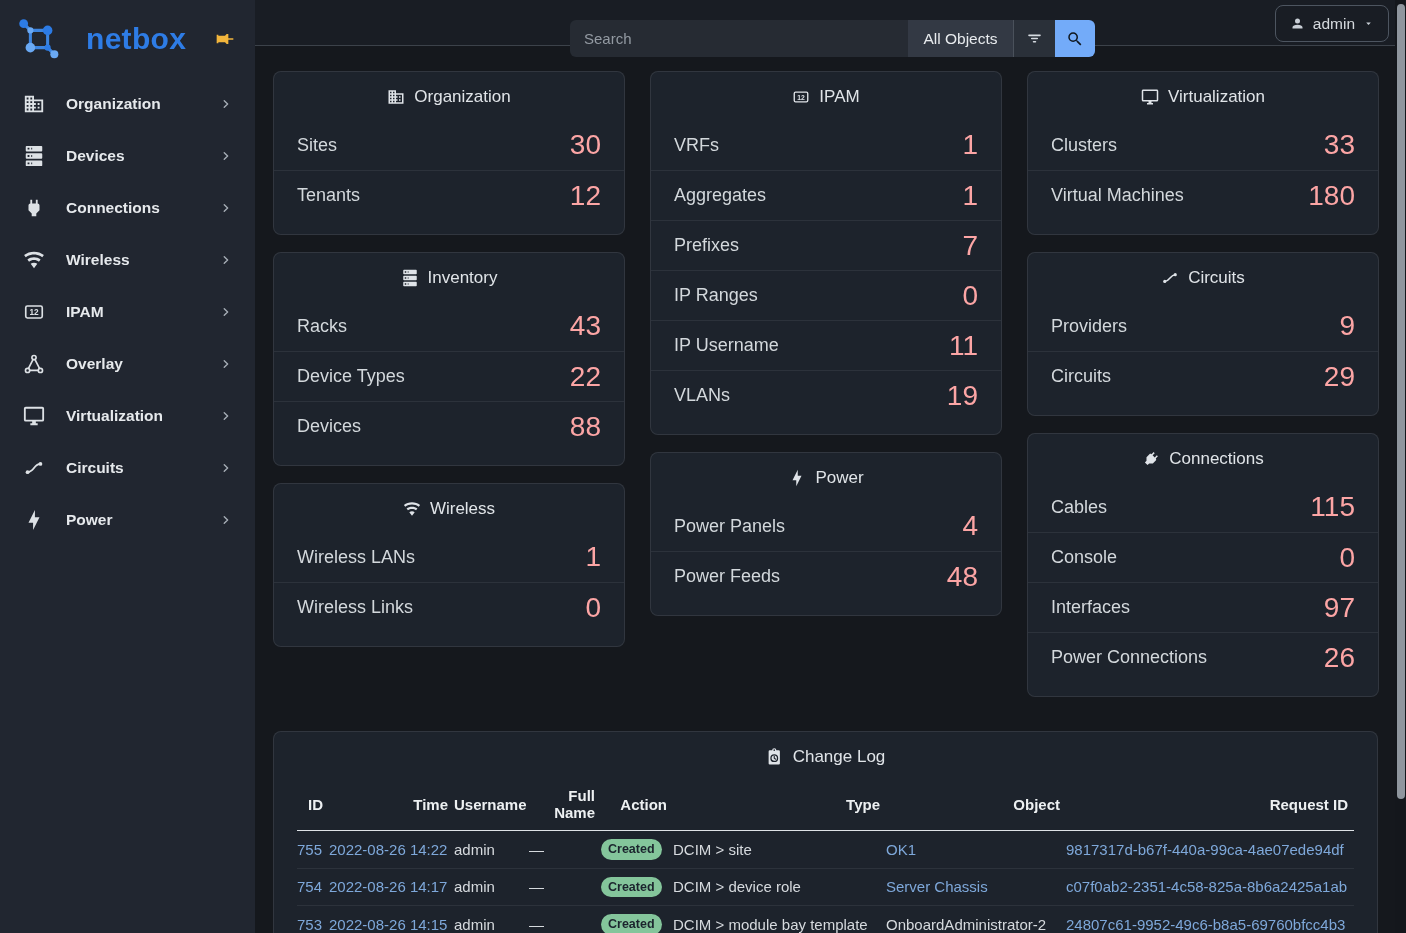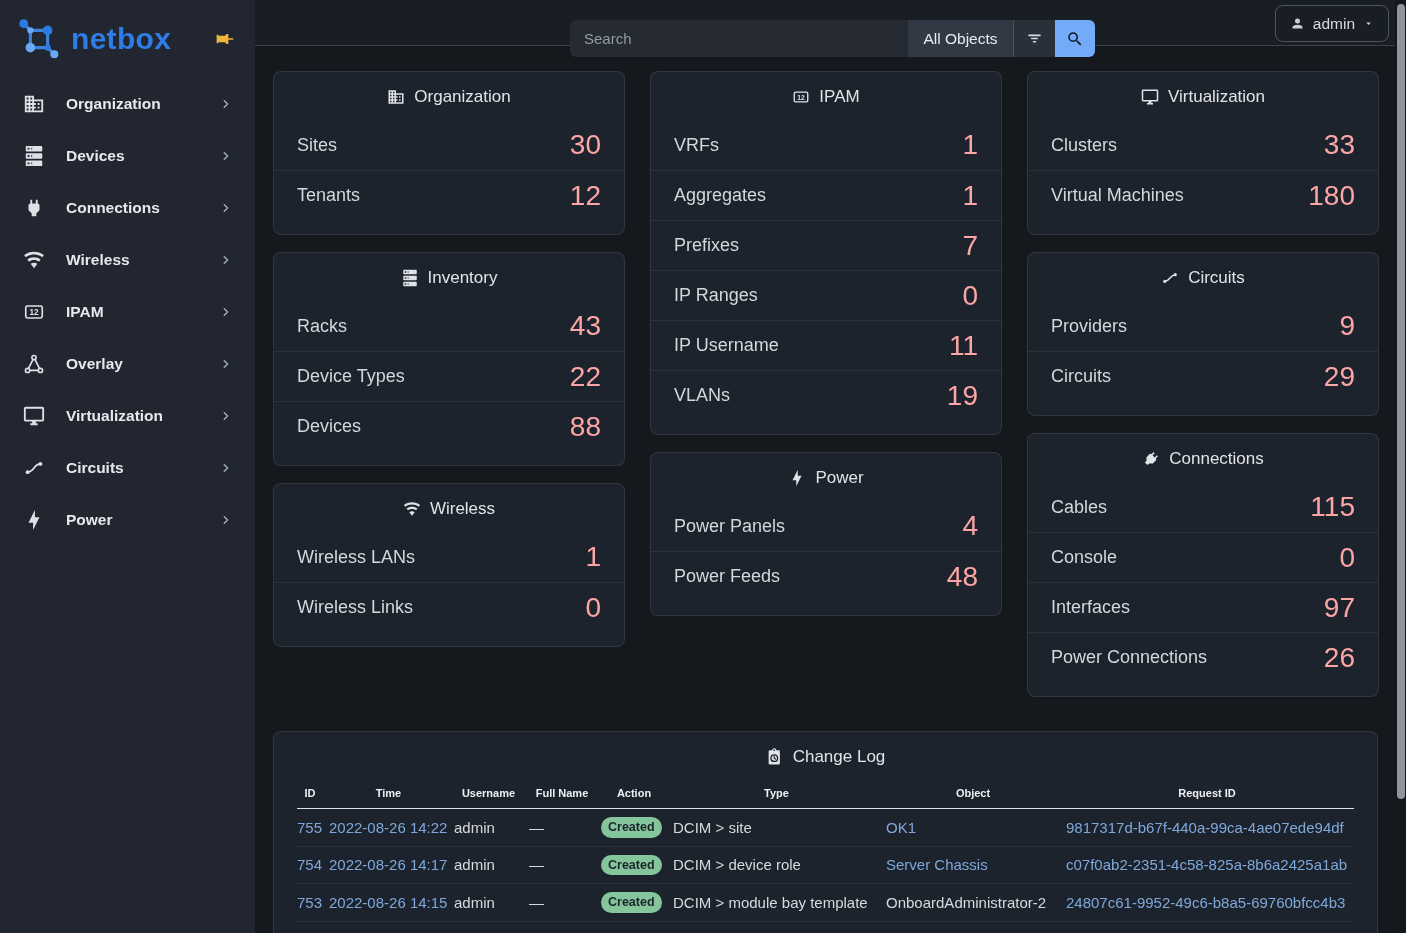--- a/index.html
+++ b/index.html
@@ -9,21 +9,21 @@
     font-family:"Liberation Sans","DejaVu Sans",sans-serif;
     color:#d6dade;
   }
   .app { display:flex; width:1406px; height:933px; }
 
   
   .sidebar { width:255px; min-width:255px; background:#212630; height:100%; }
   .logo-row { height:78px; display:flex; align-items:center; padding:0 20px 0 16px; }
   .brand { display:flex; align-items:center; text-decoration:none; cursor:pointer; }
   .brand-icon { width:46px; height:46px; display:inline-block; }
-  .brand-text { font-size:30px; font-weight:700; color:#2e7ce5; margin-left:9px; letter-spacing:.3px; }
+  .brand-text { font-size:30px; font-weight:700; color:#2e7ce5; margin-left:24px; letter-spacing:.3px; }
   .pin { margin-left:auto; width:20px; height:20px; color:#f2b53c; cursor:pointer; }
   .nav-item { height:52px; display:flex; align-items:center; padding:0 22px 0 23px; cursor:pointer; }
   .nav-icon { width:22px; height:22px; color:#dde1e5; flex:none; }
   .nav-label { margin-left:21px; font-size:15.5px; font-weight:700; color:#e6e9ec; }
   .nav-chevron { margin-left:auto; width:14px; height:14px; color:#a6adb5; }
 
   
   .main { flex:1; display:flex; flex-direction:column; overflow:hidden; }
   .topbar { height:46px; min-height:46px; background:#191d24; border-bottom:1px solid #3c424a; position:relative; }
   .searchgroup { position:absolute; left:315px; top:20px; height:37px; display:flex; }
@@ -53,21 +53,21 @@
   .card-title .i { width:18px; height:18px; color:#dfe3e8; }
   .stat { height:50px; display:flex; align-items:center; justify-content:space-between; padding:0 23px; }
   .stat + .stat { border-top:1px solid #2c323b; }
   .stat .lbl { font-size:18px; color:#d3d8dc; cursor:pointer; text-decoration:none; }
   .stat .val { font-size:28px; color:#fca5a5; cursor:pointer; text-decoration:none; }
 
   
   .changelog { margin-top:34px; padding:0 23px 20px; }
   .changelog .card-title { padding:15px 0 14px; }
   table { width:100%; border-collapse:collapse; table-layout:fixed; }
-  th { text-align:center; font-size:11px; font-weight:700; color:#edf0f2;
+  th { text-align:right; font-size:15px; font-weight:700; color:#edf0f2;
     padding:6px 6px 9px 0; border-bottom:1px solid #dee2e6; cursor:pointer; }
   td { padding:8px 6px 8px 0; font-size:15px; color:#d6dade; border-bottom:1px solid #2c323b;
     white-space:nowrap; overflow:hidden; }
   a.link { color:#7ea8da; text-decoration:none; cursor:pointer; }
   .badge { display:inline-block; background:#84c59b; color:#1b242d; font-size:12.5px;
     font-weight:700; padding:4px 7px; border-radius:11px; line-height:1; }
 
   
   .scrollbar { position:fixed; top:0; right:0; width:11px; height:933px; background:#14171c; }
   .thumb { position:absolute; top:4px; right:1px; width:8px; height:795px; background:#8f969e;

